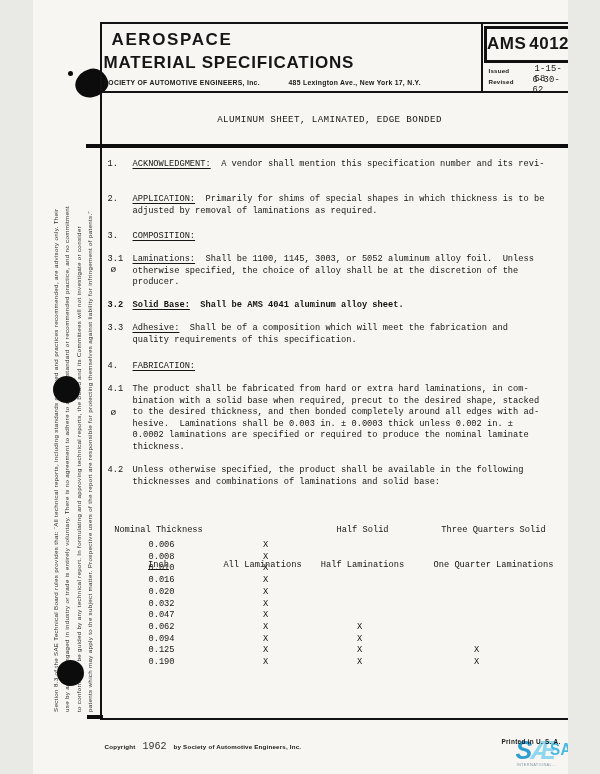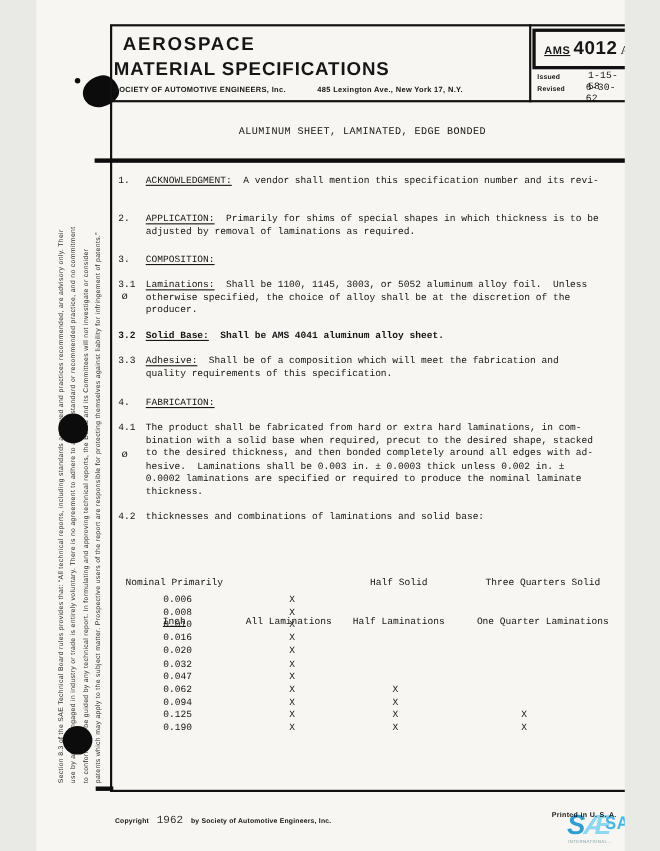--- a/index.html
+++ b/index.html
@@ -29,21 +29,21 @@
   .heavy-line{position:absolute;left:53px;top:144px;width:505px;height:4px;background:#0d0d0d;}
   .bottom-tick{position:absolute;left:54px;top:715px;width:16px;height:4px;background:#0d0d0d;}
   .hdr-title1{position:absolute;left:79px;top:30px;font-family:"Liberation Sans",sans-serif;font-weight:bold;font-size:17px;letter-spacing:1.6px;}
   .hdr-title2{position:absolute;left:71px;top:53px;font-family:"Liberation Sans",sans-serif;font-weight:bold;font-size:17px;letter-spacing:.8px;}
   .hdr-society{position:absolute;left:71px;top:79px;font-family:"Liberation Sans",sans-serif;font-weight:bold;font-size:6.8px;letter-spacing:.3px;}
   .hdr-address{position:absolute;left:256px;top:79px;font-family:"Liberation Sans",sans-serif;font-weight:bold;font-size:6.8px;letter-spacing:.3px;}
   .ams-box{
     position:absolute;left:451px;top:26px;width:100px;height:37px;border:3px solid #111;
     box-sizing:border-box;display:flex;align-items:baseline;justify-content:center;gap:3px;padding-top:5px;
   }
-  .ams-prefix{font-family:"Liberation Sans",sans-serif;font-weight:bold;font-size:10px;letter-spacing:.5px;text-decoration:underline;}
+  .ams-prefix{font-family:"Liberation Sans",sans-serif;font-weight:bold;font-size:17px;letter-spacing:.5px;}
   .ams-number{font-family:Liberation Sans, sans-serif;font-size:17px;font-weight:bold;letter-spacing:.5px;}
   .ams-rev{font-family:"Liberation Serif","DejaVu Serif",serif;font-size:11px;font-weight:bold;}
   .issue-label{position:absolute;font-family:"Liberation Sans",sans-serif;font-weight:bold;font-size:6.2px;letter-spacing:.2px;}
   .issue-date{position:absolute;font-size:8.8px;letter-spacing:.2px;}
   
   .doc-title{position:absolute;left:67px;top:114px;width:460px;text-align:center;font-size:9.2px;letter-spacing:.4px;}
   .spec-section{position:absolute;left:100px;width:462px;font-size:8.7px;line-height:11.6px;}
   .sec-line{white-space:pre;}
   .sec-num{position:absolute;left:-25px;top:0;white-space:pre;}
   .u{text-decoration:underline;text-underline-offset:1.5px;}
@@ -148,31 +148,32 @@
         <span class="sec-num">4.1</span>
         <div class="sec-line">The product shall be fabricated from hard or extra hard laminations, in com-</div>
         <div class="sec-line">bination with a solid base when required, precut to the desired shape, stacked</div>
         <div class="sec-line">to the desired thickness, and then bonded completely around all edges with ad-</div>
         <div class="sec-line">hesive.  Laminations shall be 0.003 in. ± 0.0003 thick unless 0.002 in. ±</div>
         <div class="sec-line">0.0002 laminations are specified or required to produce the nominal laminate</div>
         <div class="sec-line">thickness.</div>
       </div>
       <div class="spec-section" style="top: 465px;">
         <span class="sec-num">4.2</span>
+        <div class="sec-line">Unless otherwise specified, the product shall be available in the following</div>
         <div class="sec-line">thicknesses and combinations of laminations and solid base:</div>
       </div>
     </div>
   <div id="revMarks">
       <div class="rev-mark" style="left: 78px; top: 264px;">ø</div>
       <div class="rev-mark" style="left: 78px; top: 407px;">ø</div>
     </div>
 
   <div>
     <div class="tcol" style="left:62px;top:501px;width:128px;">
-      <div>Nominal Primarily</div>
+      <div>Nominal Thickness</div>
       <div><span class="u">Inch</span></div>
     </div>
     <div class="tcol" style="left:170px;top:501px;width:120px;">
       <div>&nbsp;</div>
       <div>All Laminations</div>
     </div>
     <div class="tcol" style="left:267px;top:501px;width:126px;">
       <div>Half Solid</div>
       <div>Half Laminations</div>
     </div>

